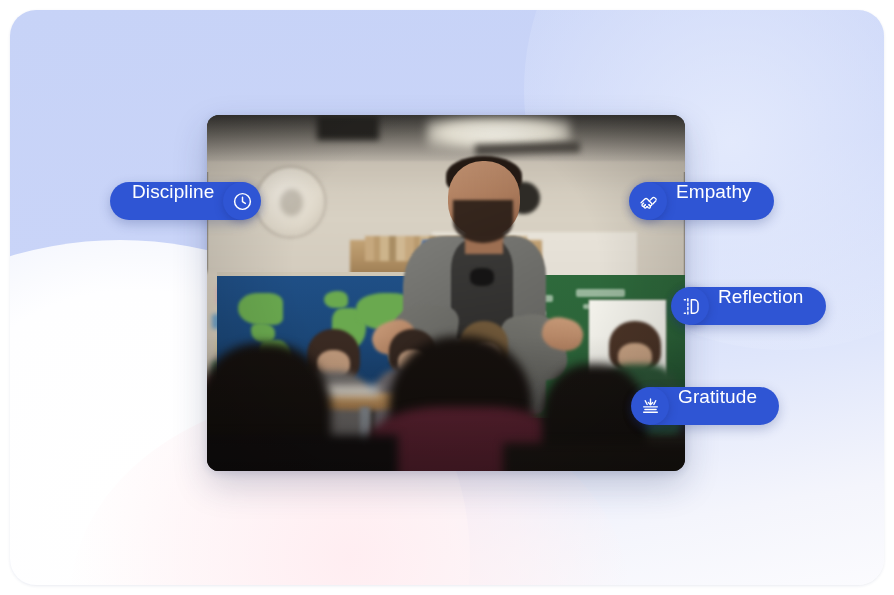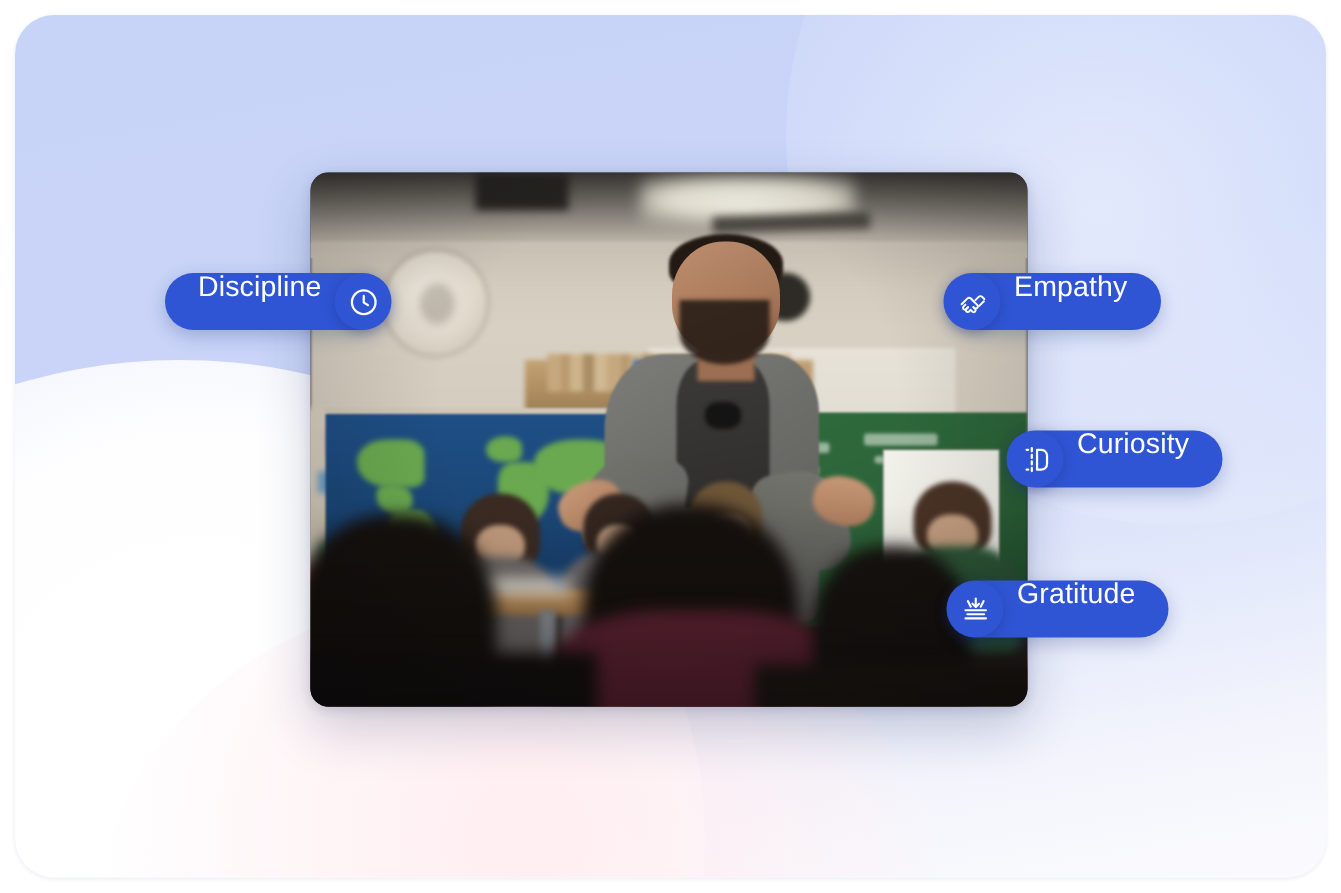--- a/index.html
+++ b/index.html
@@ -446,21 +446,21 @@
     </div>
 
     <div class="pill right" id="pill-reflection">
       <span class="badge">
         <svg viewBox="0 0 24 24" fill="none" stroke="#ffffff" stroke-width="1.7" stroke-linecap="round" stroke-linejoin="round">
           <path d="M9 3.2v17.6" stroke-dasharray="2.4 2.6"></path>
           <path d="M13 4.4h3.2a4.4 4.4 0 0 1 4.4 4.4v6.4a4.4 4.4 0 0 1-4.4 4.4H13z"></path>
           <path d="M5 4.4h1.2M5 19.6h1.2"></path>
         </svg>
       </span>
-      <span class="label">Curiosity</span>
+      <span class="label">Reflection</span>
     </div>
 
     <div class="pill right" id="pill-resilience">
       <span class="badge">
         <svg viewBox="0 0 24 24" fill="none" stroke="#ffffff" stroke-width="1.6" stroke-linecap="round" stroke-linejoin="round">
           <path d="M12 3.4v6.2"></path>
             <path d="M9.5 7.4L12 9.9l2.5-2.5"></path>
           <path d="M6 5.4l2.2 4.3"></path>
             <path d="M18 5.4l-2.2 4.3"></path>
           <path d="M4.2 12.4h15.6"></path>

